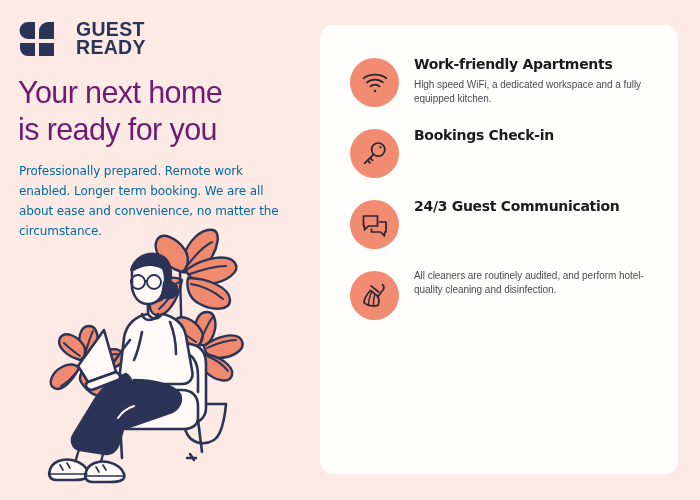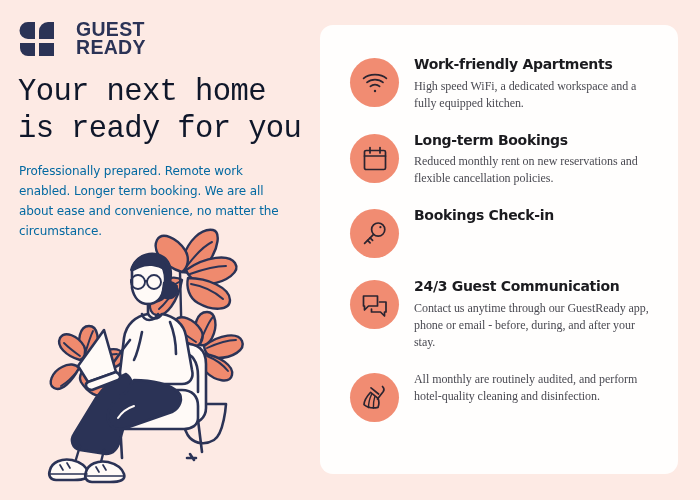--- a/index.html
+++ b/index.html
@@ -58,26 +58,26 @@
     font-size: 19.5px;
     letter-spacing: 0.3px;
     color: #2b3356;
   }
 
   #headline {
     position: absolute;
     left: 18px;
     top: 74px;
     width: 290px;
-    font-family: Liberation Mono, monospace;
+    font-family: Liberation Sans, sans-serif;
     font-weight: 400;
     font-size: 30.5px;
     line-height: 1.22;
     letter-spacing: -0.6px;
-    color: #0f172a;
+    color: #701a75;
     white-space: pre-line;
   }
 
   #subcopy {
     position: absolute;
     left: 19px;
     top: 162px;
     width: 276px;
     font-family: "DejaVu Sans", sans-serif;
     font-size: 12px;
@@ -142,22 +142,22 @@
     font-family: "DejaVu Sans", sans-serif;
     font-weight: bold;
     font-size: 14px;
     letter-spacing: -0.3px;
     color: #1b1b1f;
     line-height: 1.25;
     margin-bottom: 4px;
   }
 
   .feature-desc {
-    font-family: Liberation Serif, serif;
-    font-size: 12px;
+    font-family: Liberation Sans, sans-serif;
+    font-size: 10px;
     line-height: 1.42;
     letter-spacing: -0.05px;
     color: #4a4a52;
     max-width: 244px;
   }
 </style>
 </head>
 <body>
 
 <div id="stage">
@@ -300,34 +300,20 @@
             <path d="M8.4 14.4 C11 12 15 12 17.6 14.4"></path>
             <circle cx="13" cy="19" r="1.2" fill="#2b2430" stroke="none"></circle>
           </svg>
         </div>
         <div class="feature-text">
           <div class="feature-title">Work-friendly Apartments</div>
           <div class="feature-desc">High speed WiFi, a dedicated workspace and a fully equipped kitchen.</div>
         </div>
       </div>
 
-      <div class="feature-item">
-        <div class="feature-icon-circle">
-          <svg width="24" height="25" viewBox="0 0 24 25" fill="none" stroke="#2b2430" stroke-width="1.7" stroke-linecap="round" stroke-linejoin="round">
-            <rect x="1.5" y="4.5" width="21" height="19" rx="1.6"></rect>
-            <path d="M1.5 10 H22.5"></path>
-            <path d="M7 1.5 V7"></path>
-            <path d="M17 1.5 V7"></path>
-          </svg>
-        </div>
-        <div class="feature-text">
-          <div class="feature-title">Long-term Bookings</div>
-          <div class="feature-desc">Reduced monthly rent on new reservations and flexible cancellation policies.</div>
-        </div>
-      </div>
 
       <div class="feature-item">
         <div class="feature-icon-circle">
           <svg width="25" height="25" viewBox="0 0 25 25" fill="none" stroke="#2b2430" stroke-width="1.7" stroke-linecap="round" stroke-linejoin="round">
             <circle cx="16.2" cy="8.6" r="6.6"></circle>
             <circle cx="18.4" cy="6.2" r="1.1" fill="#2b2430" stroke="none"></circle>
             <path d="M11.6 13.3 L2.6 22.3"></path>
             <path d="M5.6 19.3 L8.1 21.8"></path>
             <path d="M8.1 16.8 L10.6 19.3"></path>
           </svg>
@@ -339,35 +325,34 @@
 
       <div class="feature-item">
         <div class="feature-icon-circle">
           <svg width="26" height="24" viewBox="0 0 26 24" fill="none" stroke="#2b2430" stroke-width="1.7" stroke-linecap="round" stroke-linejoin="round">
             <path d="M1.5 3 H15.5 V13 H6.5 L2.5 17 V13 H1.5 Z"></path>
             <path d="M9.5 16 V19 H18.5 L22.5 23 V19 H24 V9 H17.5"></path>
           </svg>
         </div>
         <div class="feature-text">
           <div class="feature-title">24/3 Guest Communication</div>
-          <div class="feature-desc">Contact us anytime through our GuestReady app, phone or email - before, during, and after your stay.</div>
         </div>
       </div>
 
       <div class="feature-item">
         <div class="feature-icon-circle">
           <svg width="26" height="25" viewBox="0 0 26 25" fill="none" stroke="#2b2430" stroke-width="1.7" stroke-linecap="round" stroke-linejoin="round">
             <path d="M20.5 1.5 C22 3 22.3 5 21.3 6.5 L15.5 14"></path>
             <path d="M16.6 9 L9 2.8"></path>
             <path d="M16 13.4 L8.6 7.3 C5.4 10.8 2.2 15.6 2 19.6 C5.6 22.6 11.6 23.4 16 22.4 C17.4 18.6 17 15.6 16 13.4 Z"></path>
             <path d="M9.6 9.2 C7.6 13.6 6.4 18.6 6.6 22.6" stroke-width="1.4"></path>
             <path d="M12.8 11.6 C11.6 15.6 11.2 19.6 11.4 23" stroke-width="1.4"></path>
           </svg>
         </div>
         <div class="feature-text">
-          <div class="feature-desc">All monthly are routinely audited, and perform hotel-quality cleaning and disinfection.</div>
+          <div class="feature-desc">All cleaners are routinely audited, and perform hotel-quality cleaning and disinfection.</div>
         </div>
       </div>
 
     </div>
   </div>
 
 </div>
 
 </body></html>

